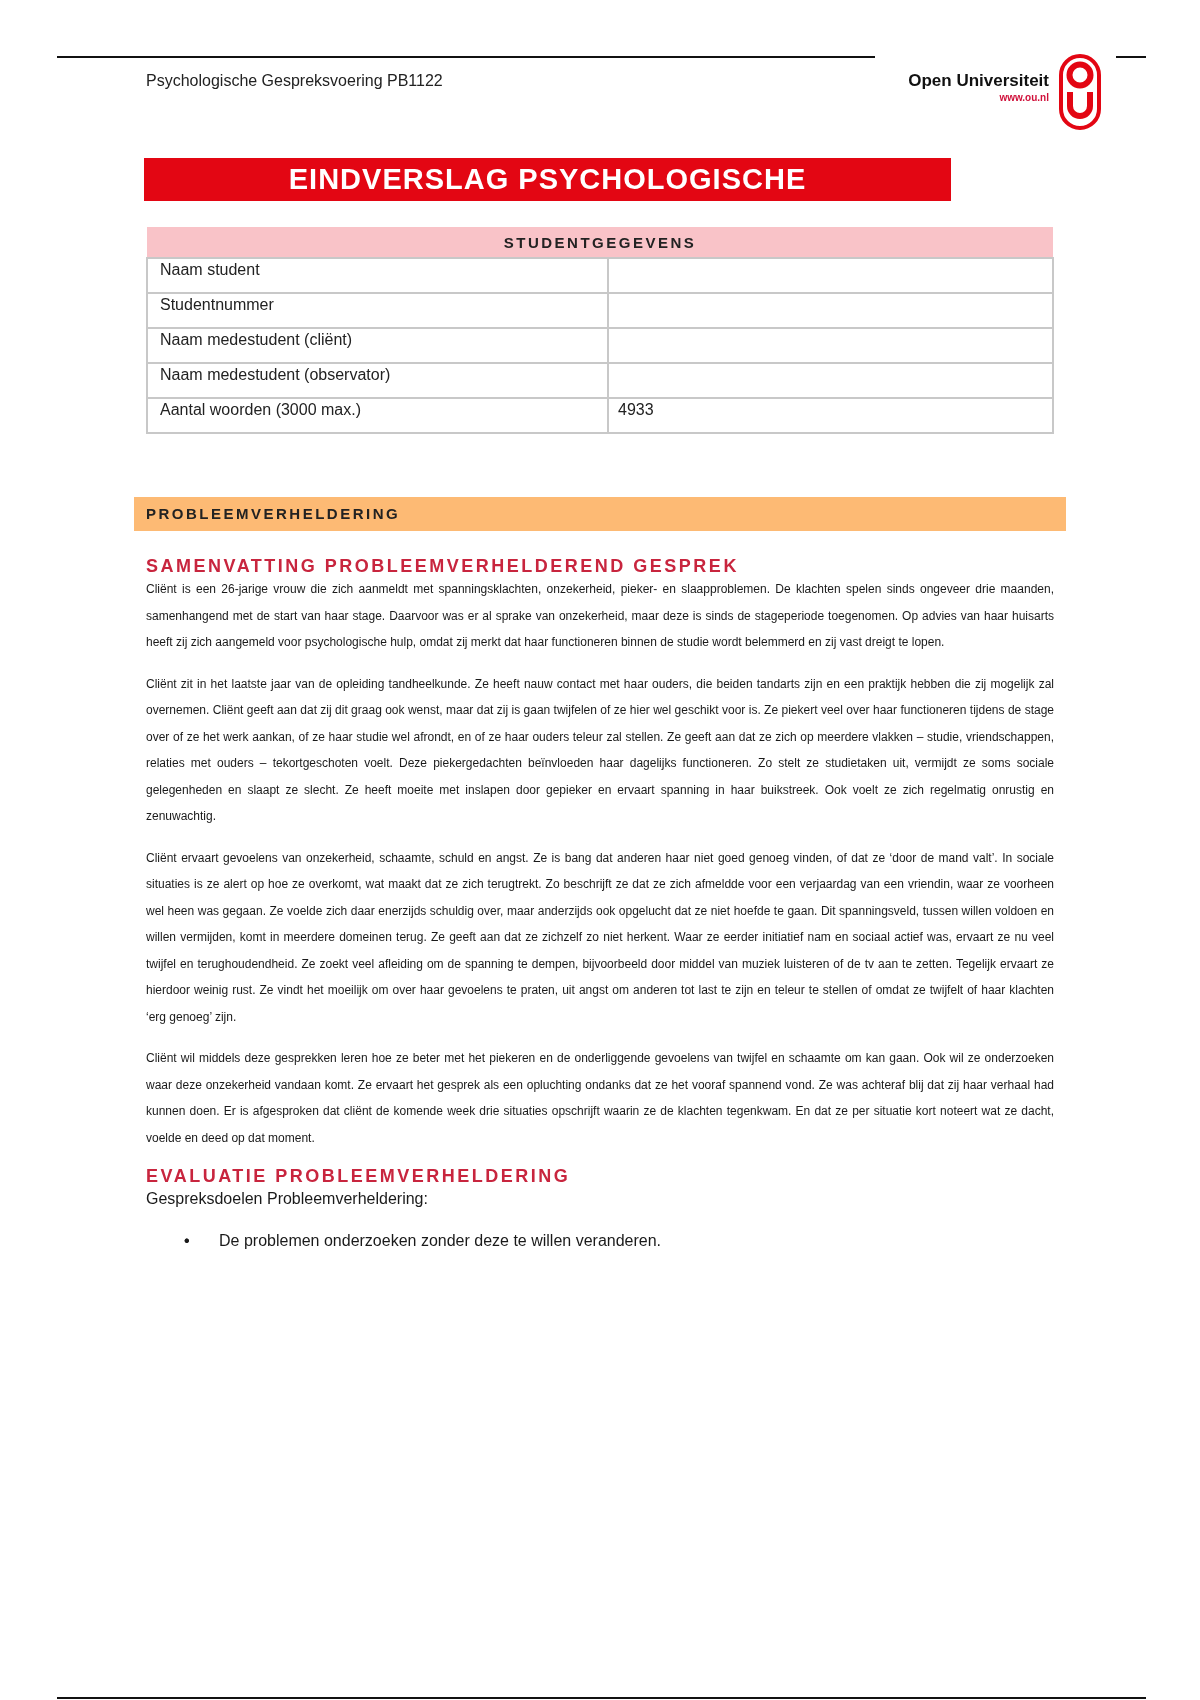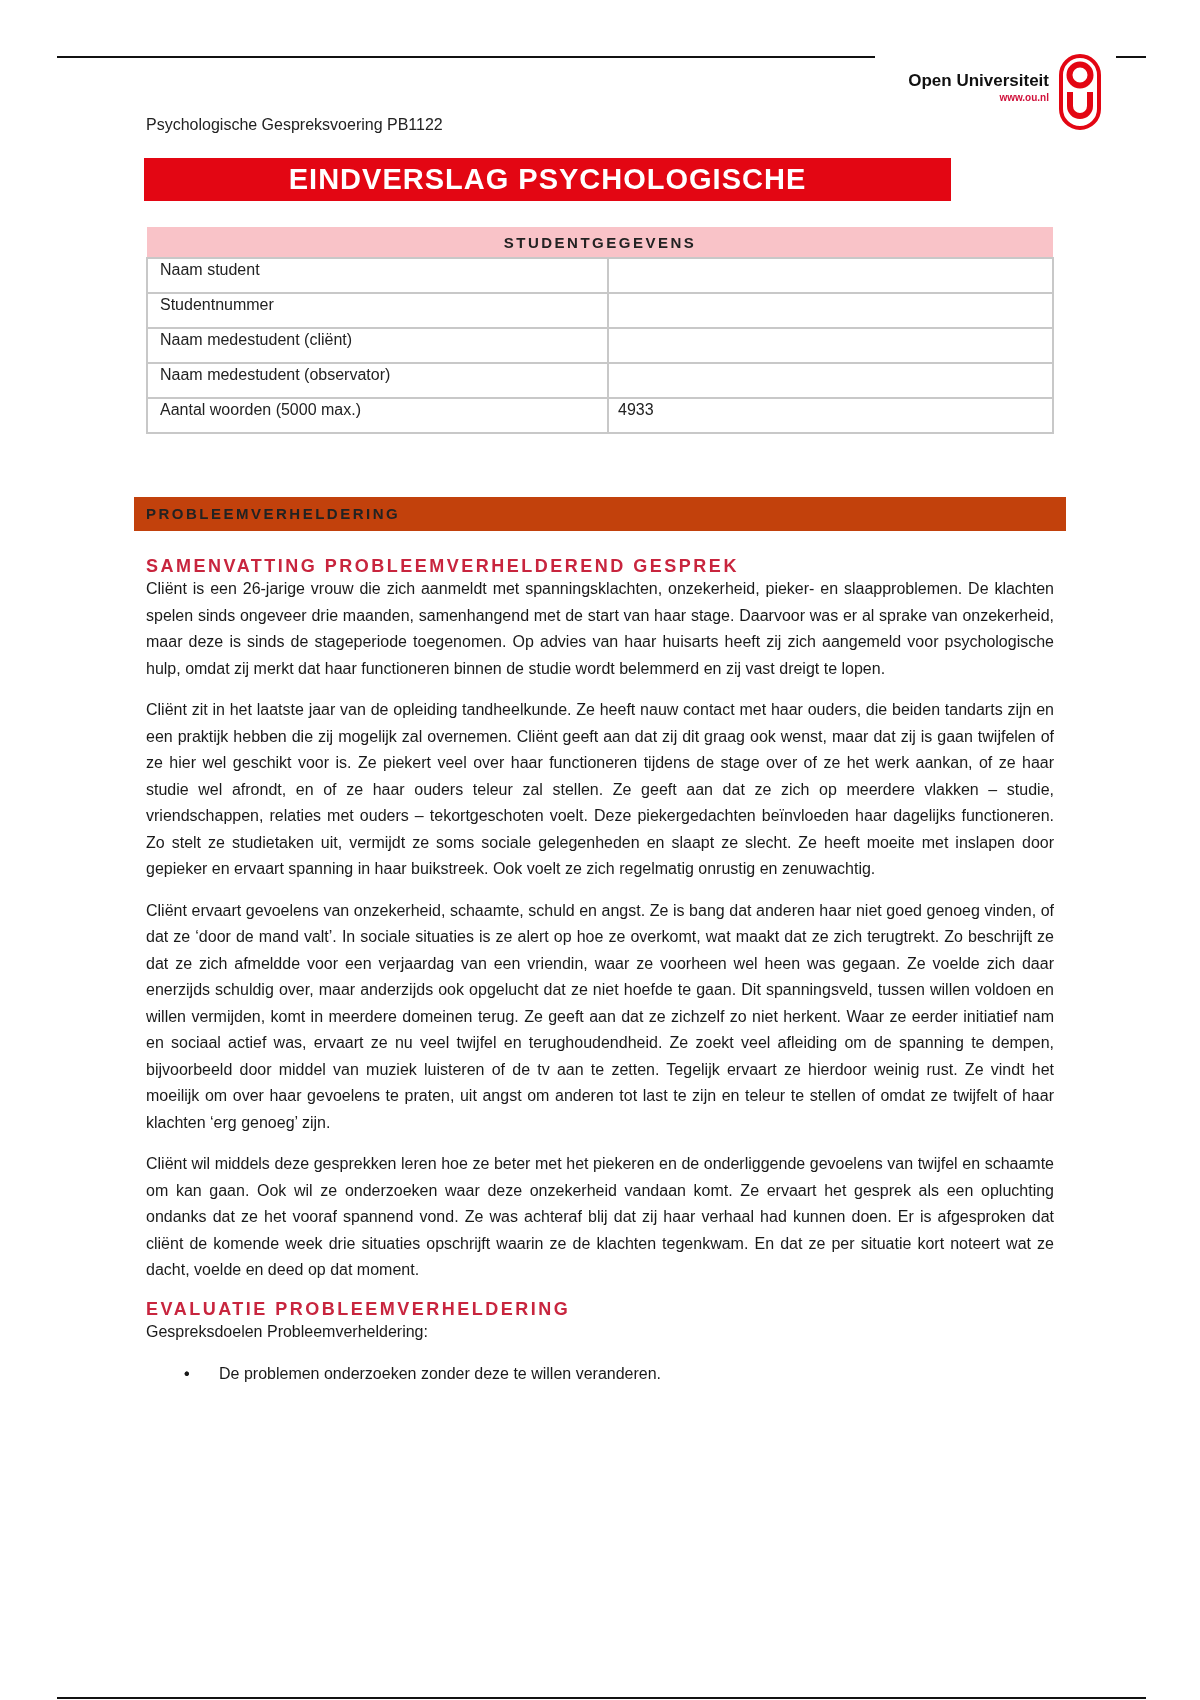--- a/index.html
+++ b/index.html
@@ -4,21 +4,21 @@
   <style>
     html, body { margin: 0; padding: 0; background: #ffffff; }
     body {
       width: 1200px; height: 1700px; position: relative; overflow: hidden;
       font-family: "Liberation Sans", "DejaVu Sans", sans-serif; color: #1a1a1a;
     }
     .rule-top-left { position: absolute; left: 57px; top: 56px; width: 818px; height: 2px; background: #111; }
     .rule-top-right { position: absolute; left: 1116px; top: 56px; width: 30px; height: 2px; background: #111; }
     .rule-bottom { position: absolute; left: 57px; top: 1697px; width: 1089px; height: 2px; background: #111; }
 
-    .course-header { position: absolute; left: 146px; top: 72px; font-size: 16px; color: #222; margin-top: 44px; }
+    .course-header { position: absolute; left: 146px; top: 72px; font-size: 16px; color: #222; }
 
     .logo { position: absolute; left: 882px; top: 54px; width: 220px; height: 80px; }
     .logo-name { position: absolute; left: 0; top: 17px; width: 167px; text-align: right; font-weight: bold; font-size: 17px; color: #111; }
     .logo-url { position: absolute; left: 0; top: 38px; width: 167px; text-align: right; font-weight: bold; font-size: 10px; color: #d0103a; }
     .logo-mark { position: absolute; left: 177px; top: 0; width: 42px; height: 76px; }
 
     .title-banner {
       position: absolute; left: 144px; top: 158px; width: 807px; height: 43px;
       background: #e30613; color: #ffffff; font-weight: bold; font-size: 29px;
       letter-spacing: 1px; text-align: center; line-height: 43px;
@@ -30,31 +30,31 @@
       letter-spacing: 2.5px; color: #222; padding: 4px 10px; height: 22px;
     }
     .student-table td {
       border: 2px solid #c8c8c8; font-size: 16px; color: #222; padding: 2px 9px 10px 9px;
       height: 21px; vertical-align: top;
     }
     .student-table td.label { width: 438px; padding-left: 12px; }
 
     .section-band {
       position: absolute; left: 134px; top: 497px; width: 932px; height: 34px;
-      background: #c2410c; font-weight: bold; font-size: 15px; letter-spacing: 2.5px;
+      background: #fdba74; font-weight: bold; font-size: 15px; letter-spacing: 2.5px;
       color: #222; line-height: 34px; padding-left: 12px; box-sizing: border-box;
     }
 
     .content { position: absolute; left: 146px; top: 556px; width: 908px; }
     .subheading {
       color: #c8253e; font-size: 18px; letter-spacing: 2.5px; font-weight: bold;
       margin: 0; height: 20px; line-height: 20px;
     }
     .para {
-      font-size: 16px; line-height: 26.5px; text-align: justify; margin: 0 0 15px 0; color: #1a1a1a;
+      font-size: 12px; line-height: 26.5px; text-align: justify; margin: 0 0 15px 0; color: #1a1a1a;
     }
     .para.first { margin-top: 0; }
     .intro-line { font-size: 16px; line-height: 26px; margin: 0 0 16px 0; }
     .goal-list { list-style: none; margin: 0; padding: 0; }
     .goal-list li { position: relative; padding-left: 73px; font-size: 16px; line-height: 26.5px; text-align: justify; }
     .goal-list li .bullet { position: absolute; left: 38px; top: 0; }
   </style>
 </head>
 <body>
 
@@ -92,21 +92,21 @@
     </tr>
     <tr>
       <td class="label">Naam medestudent (cliënt)</td>
       <td></td>
     </tr>
     <tr>
       <td class="label">Naam medestudent (observator)</td>
       <td></td>
     </tr>
     <tr>
-      <td class="label">Aantal woorden (5000 max.)</td>
+      <td class="label">Aantal woorden (3000 max.)</td>
       <td>4933</td>
     </tr>
   </tbody>
 </table>
 
 <div class="section-band">PROBLEEMVERHELDERING</div>
 
 <div class="content">
   <h3 class="subheading">SAMENVATTING PROBLEEMVERHELDEREND GESPREK</h3>
   <p class="para first">Cliënt is een 26-jarige vrouw die zich aanmeldt met spanningsklachten, onzekerheid, pieker- en slaapproblemen. De klachten spelen sinds ongeveer drie maanden, samenhangend met de start van haar stage. Daarvoor was er al sprake van onzekerheid, maar deze is sinds de stageperiode toegenomen. Op advies van haar huisarts heeft zij zich aangemeld voor psychologische hulp, omdat zij merkt dat haar functioneren binnen de studie wordt belemmerd en zij vast dreigt te lopen.</p>

